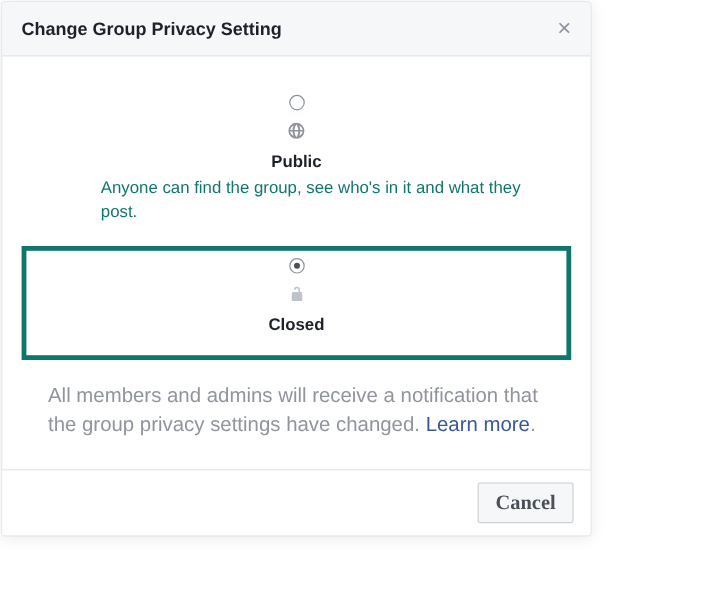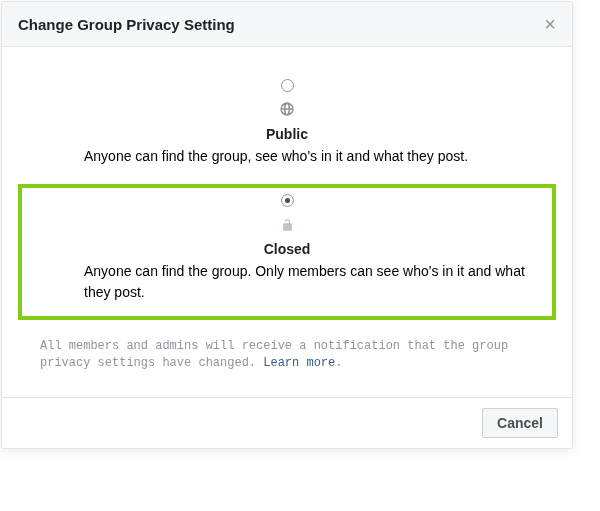--- a/index.html
+++ b/index.html
@@ -6,21 +6,21 @@
     body {
       margin: 0;
       padding: 0;
       font-family: Helvetica, Arial, sans-serif;
       background: #fff;
       width: 600px;
       height: 511px;
       position: relative;
     }
     .dialog {
-      width: 572px;
+      width: 492px;
       border: 1px solid #e5e5e5;
       background: #fff;
       box-shadow: 0 2px 12px rgba(0,0,0,0.08);
       border-radius: 3px;
       margin: 1px;
     }
     .dialog-header {
       background: #f6f7f9;
       border-bottom: 1px solid #e5e5e5;
       padding: 12px 16px;
@@ -41,21 +41,21 @@
       font-weight: normal;
     }
     .dialog-body {
       padding: 24px 16px 14px 16px;
     }
     .option {
       padding: 8px 22px 14px 22px;
       margin-bottom: 4px;
     }
     .option.highlighted {
-      border: 4px solid #84cc16;
+      border: 4px solid #0f766e;
       padding: 6px 18px 14px 18px;
       margin-bottom: 6px;
     }
     .option-row {
       display: flex;
       align-items: center;
       gap: 8px;
       margin-bottom: 4px;
       flex-direction: column;
     }
@@ -87,50 +87,50 @@
       justify-content: center;
       flex-shrink: 0;
     }
     .option-label {
       font-size: 14px;
       font-weight: bold;
       color: #1d2129;
     }
     .option-desc {
       font-size: 14px;
-      color: #000000;
+      color: #0f766e;
       line-height: 1.45;
       margin-left: 44px;
     }
     .notice {
-      font-size: 12px;
+      font-size: 17px;
       color: #90949c;
       line-height: 1.45;
       padding: 12px 22px 10px 22px;
-      font-family: Liberation Mono, monospace;
     }
     .learn-more {
       color: #385898;
       cursor: pointer;
     }
     .dialog-footer {
       border-top: 1px solid #e5e5e5;
       padding: 10px 14px;
       display: flex;
       justify-content: flex-end;
       gap: 8px;
       background: #fff;
     }
     .btn {
-      font-size: 14px;
+      font-size: 17px;
       font-weight: bold;
       padding: 6px 14px;
       border-radius: 2px;
       cursor: pointer;
       border: 1px solid;
+      font-family: Liberation Serif, serif;
     }
     .btn-default {
       background: #f6f7f9;
       color: #4b4f56;
       border-color: #ced0d4;
     }
     .btn-primary {
       background: #4267b2;
       color: #fff;
       border-color: #4267b2;
@@ -164,21 +164,20 @@
     <div class="option highlighted">
       <div class="option-row">
         <span class="radio selected"></span>
         <span class="icon-slot">
           <svg width="15" height="17" viewBox="0 0 24 24" fill="#bec3c9">
               <path d="M17 10h-1V7a4 4 0 00-8 0h2a2 2 0 014 0v3H7a2 2 0 00-2 2v8a2 2 0 002 2h10a2 2 0 002-2v-8a2 2 0 00-2-2z"></path>
             </svg>
         </span>
         <span class="option-label">Closed</span>
       </div>
-      <div class="option-desc">Anyone can find the group. Only members can see who's in it and what they post.</div>
     </div>
 
 
     <div class="notice">
       <span>All members and admins will receive a notification that the group privacy settings have changed. </span><span class="learn-more">Learn more</span><span>.</span>
     </div>
 
   </div>
 
   <div class="dialog-footer">

